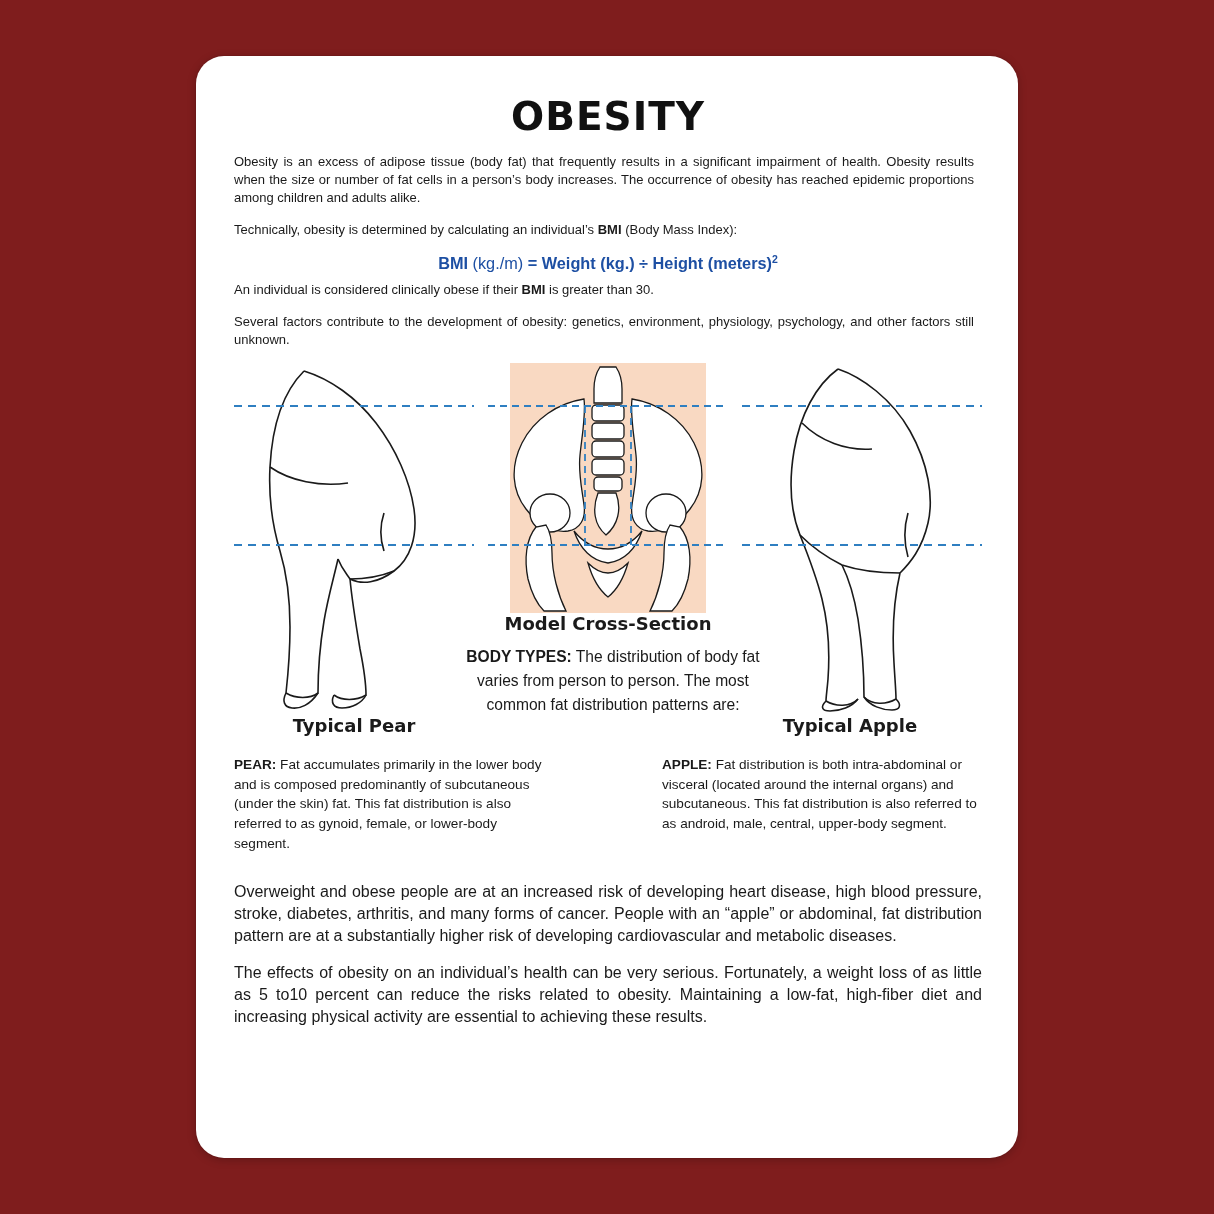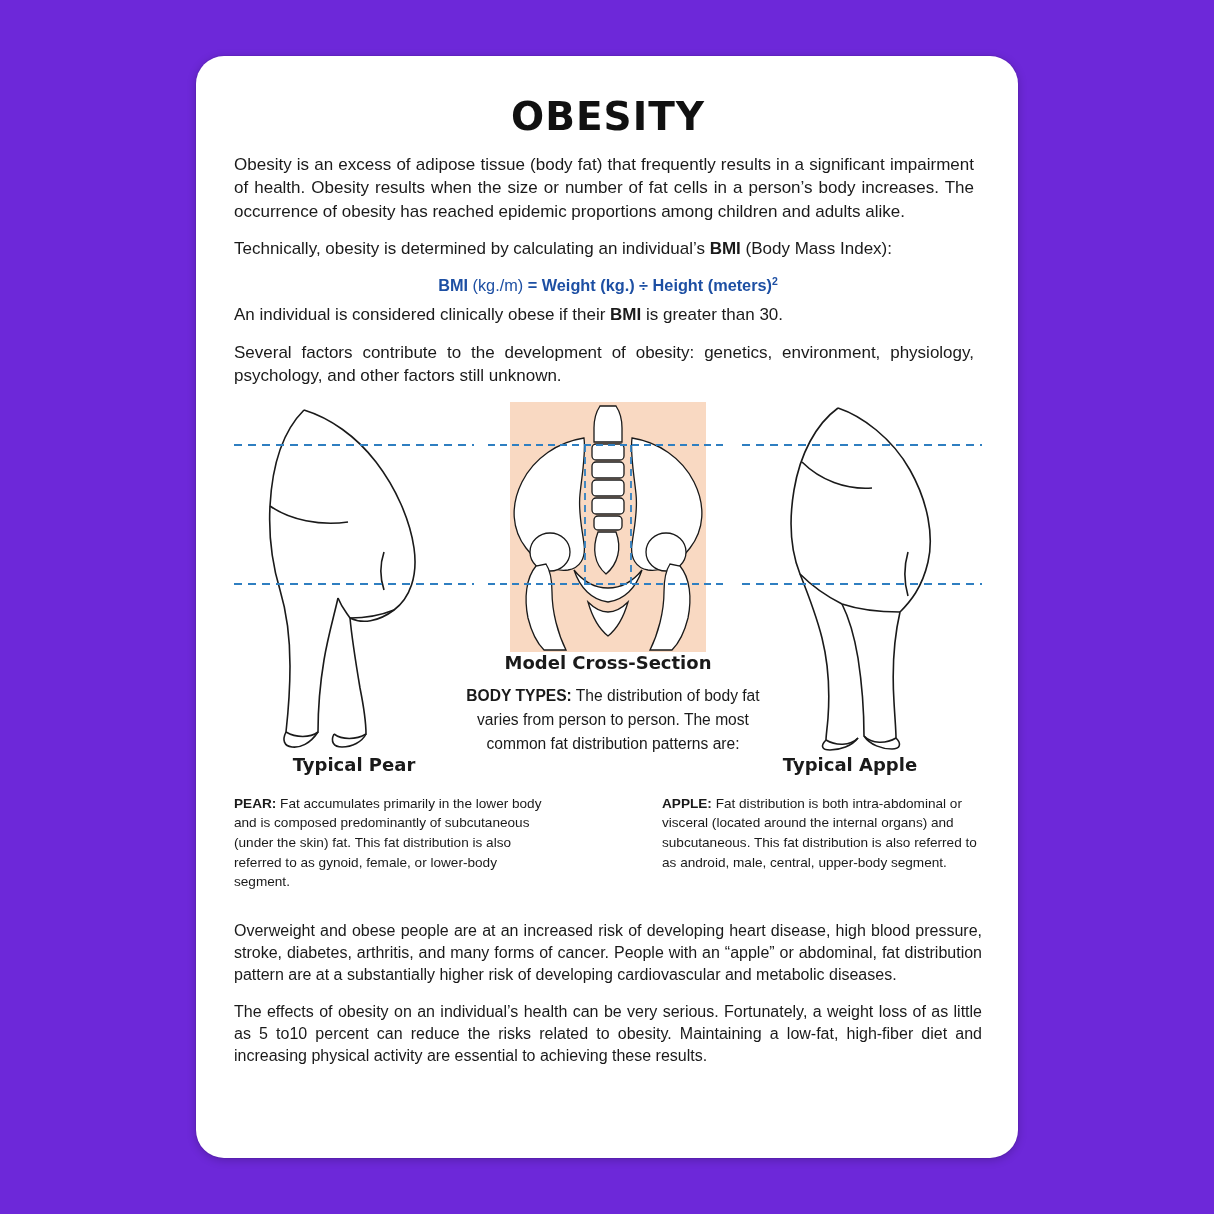--- a/index.html
+++ b/index.html
@@ -11,21 +11,21 @@
     overflow: hidden;
   }
   body {
     font-family: "Liberation Sans", sans-serif;
     color: #1a1a1a;
   }
   .page {
     position: relative;
     width: 1214px;
     height: 1214px;
-    background: #6d28d9;
+    background: #7f1d1d;
   }
   .card {
     position: absolute;
     left: 196px;
     top: 56px;
     width: 822px;
     height: 1102px;
     background: #ffffff;
     border-radius: 28px;
     box-shadow: 0 2px 10px rgba(0,0,0,0.22), 0 0 0 1px rgba(0,0,0,0.05);
@@ -40,21 +40,21 @@
   h1.title {
     font-family: "DejaVu Sans", sans-serif;
     font-weight: bold;
     font-size: 39px;
     letter-spacing: 1px;
     text-align: center;
     margin: 12px 0 14px 0;
     color: #111;
   }
   p.body {
-    font-size: 17px;
+    font-size: 13px;
     line-height: 1.38;
     text-align: justify;
     margin: 0 8px 14px 0;
     color: #1a1a1a;
   }
   p.body.nojust { text-align: left; }
   .formula {
     color: #1d4fa3;
     font-size: 16.3px;
     text-align: center;

